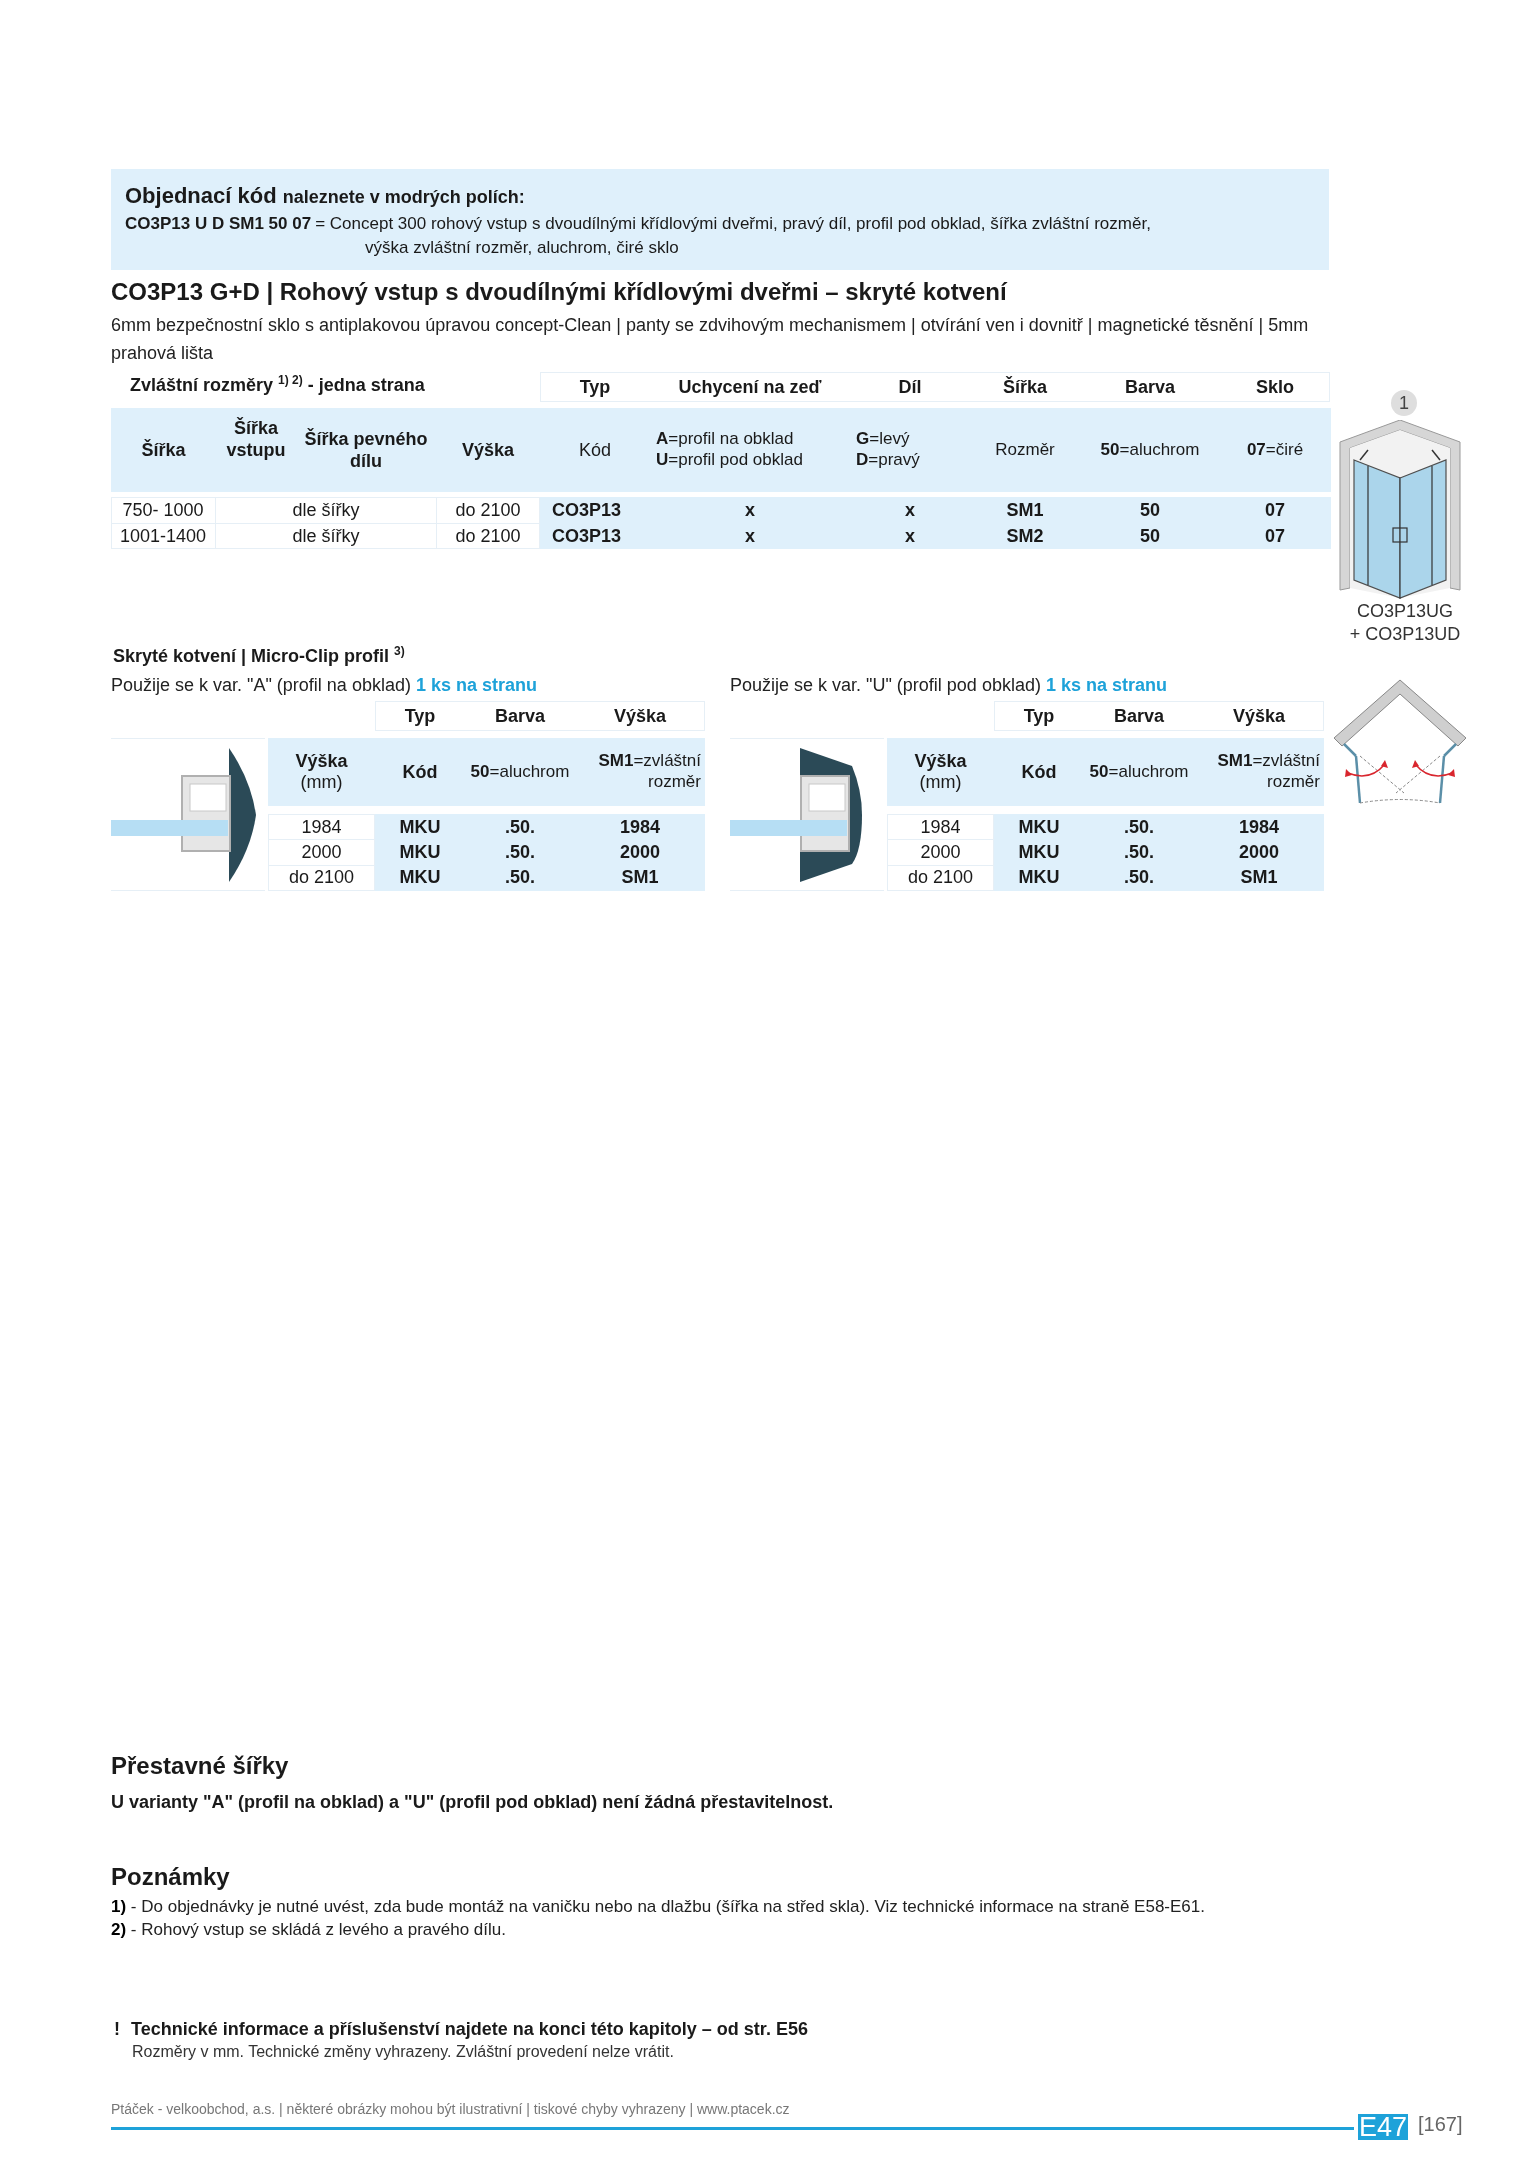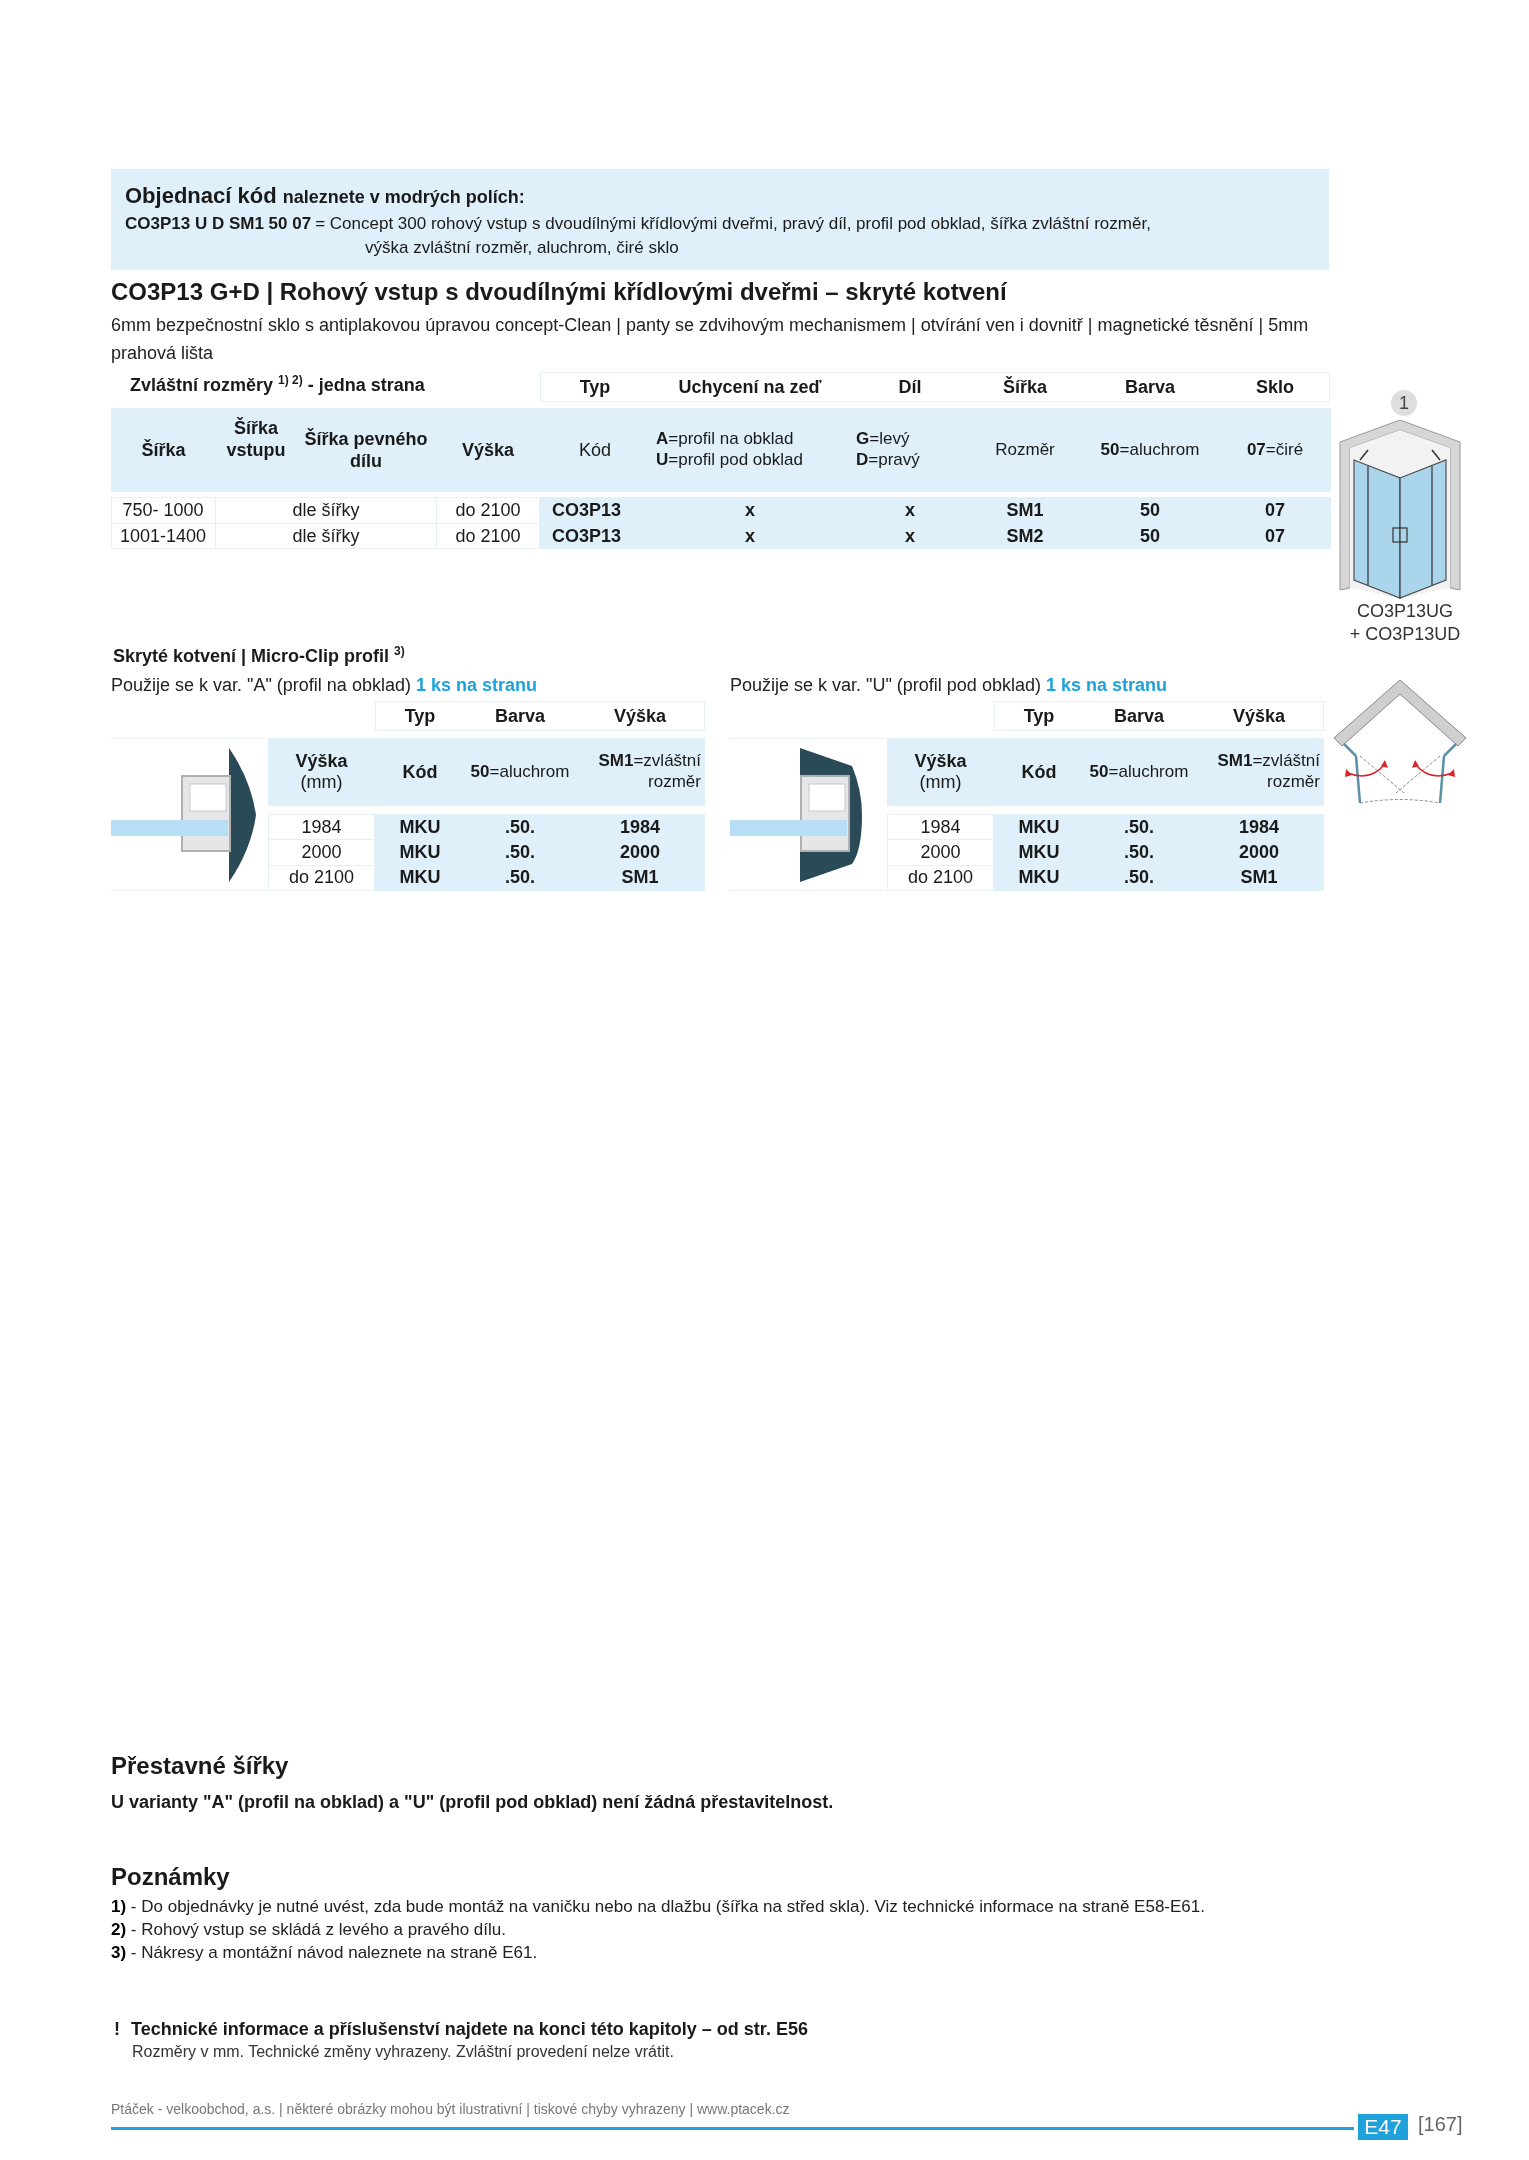--- a/index.html
+++ b/index.html
@@ -30,21 +30,21 @@
   .mc-title sup { font-size: 12px; }
   .mc-use { font-size: 18px; color: #222; }
   .mc-use b { color: #1ea2d9; }
 
   .sec-h { font-size: 24px; font-weight: bold; }
   .note { font-size: 17px; line-height: 23px; color: #222; }
   .note b { color: #000; }
 
   .footer-text { left: 111px; top: 2101px; font-size: 14px; color: #777; }
   .footer-line { left: 111px; top: 2127px; width: 1243px; height: 3px; background: #1ea2d9; }
-  .page-e { left: 1358px; top: 2114px; width: 50px; height: 26px; background: #1ea2d9; color: #fff; font-size: 21px; display: flex; align-items: center; justify-content: center; }
+  .page-e { left: 1358px; top: 2114px; width: 50px; height: 26px; background: #1ea2d9; color: #fff; font-size: 27px; display: flex; align-items: center; justify-content: center; }
   .page-n { left: 1418px; top: 2113px; font-size: 20px; color: #666; }
 </style>
 </head>
 <body>
 
 <div class="abs order-box">
   <div class="order-title">
     <span>Objednací kód</span>
     <small>naleznete v modrých  polích:</small>
   </div>
@@ -283,21 +283,20 @@
   </div>
 </div>
 
 <div class="abs sec-h" style="left:111px;top:1752px;">Přestavné šířky</div>
 <div class="abs" style="left:111px;top:1792px;font-size:18px;font-weight:bold;">U varianty "A" (profil na obklad) a "U" (profil pod obklad) není žádná přestavitelnost.</div>
 
 <div class="abs sec-h" style="left:111px;top:1863px;">Poznámky</div>
 <div class="abs" style="left:111px;top:1895px;width:1240px;">
   <div class="note"><b>1)</b><span> - Do objednávky je nutné uvést, zda bude montáž na vaničku nebo na dlažbu (šířka na střed skla). Viz technické informace na straně E58-E61.</span></div>
   <div class="note"><b>2)</b><span> - Rohový vstup se skládá z levého a pravého dílu.</span></div>
-  <div class="note"><b>3)</b><span> - Nákresy a montážní návod naleznete na straně E61.</span></div>
 </div>
 
 <div class="abs" style="left:114px;top:2019px;font-size:18px;font-weight:bold;">
   <span>!</span>
   <span style="margin-left:6px;">Technické informace a příslušenství najdete na konci této kapitoly – od str. E56</span>
 </div>
 <div class="abs" style="left:132px;top:2043px;font-size:16px;color:#333;">Rozměry v mm. Technické změny vyhrazeny. Zvláštní provedení nelze vrátit.</div>
 
 <div class="abs footer-text">Ptáček - velkoobchod, a.s.  |  některé obrázky mohou být ilustrativní  |  tiskové chyby vyhrazeny  |  www.ptacek.cz</div>
 <div class="abs footer-line"></div>

